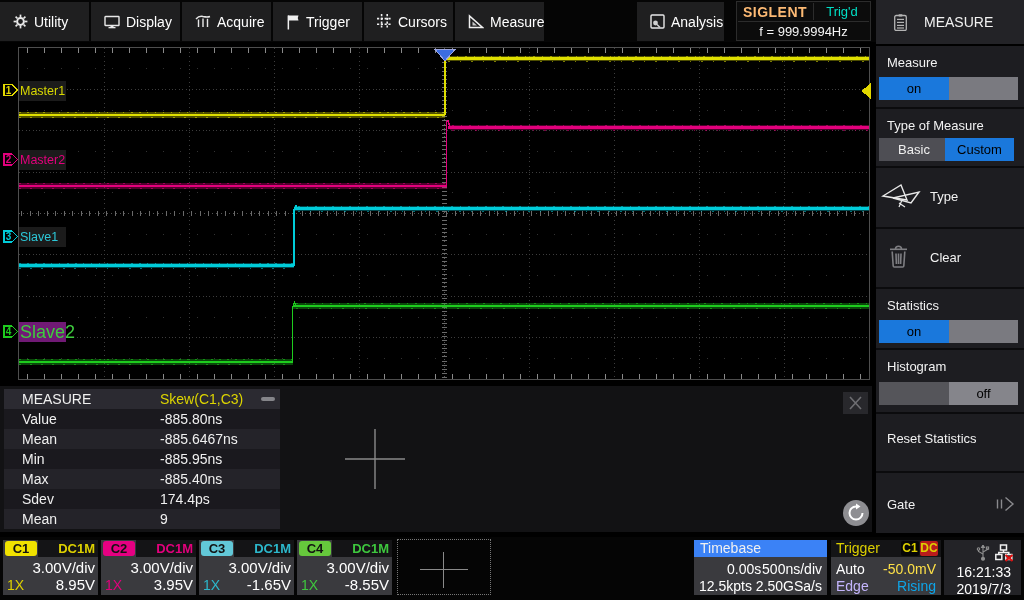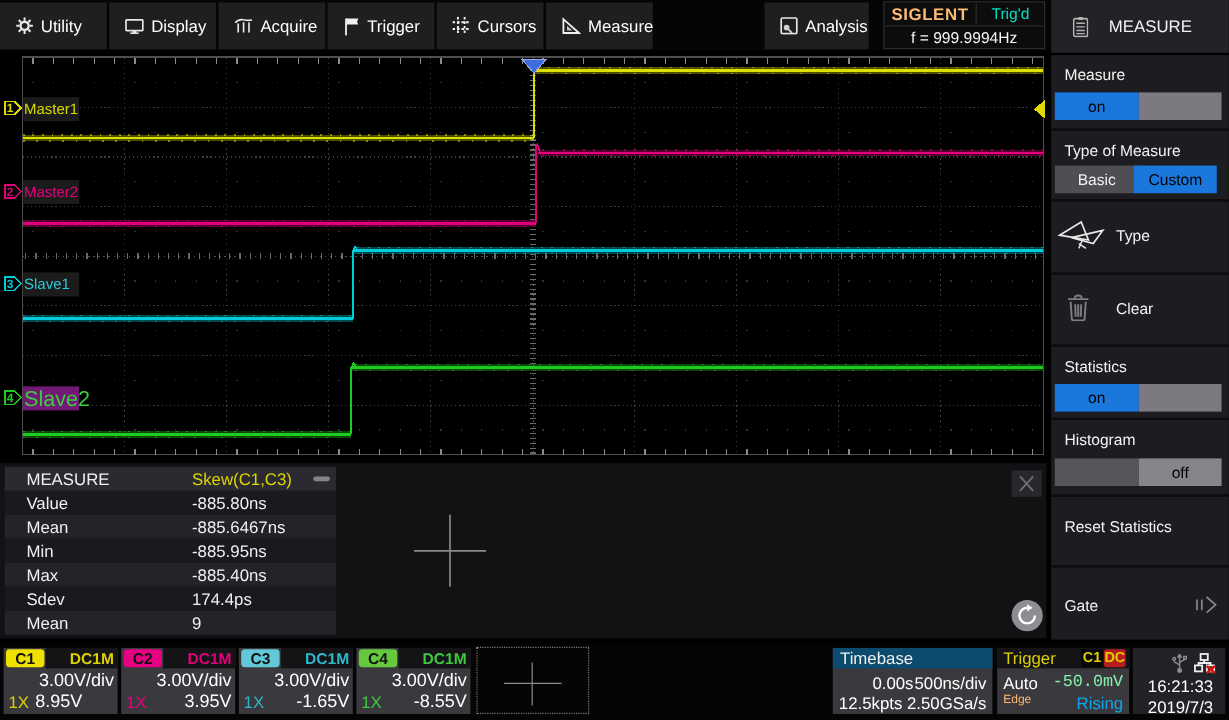--- a/index.html
+++ b/index.html
@@ -339,21 +339,21 @@
   </svg>
 </div>
 
 <div class="abs" style="left:0;top:537px;width:1024px;height:63px;background:#050505;">
 
   <div class="abs" style="left:3px;top:3px;width:95px;height:55px;background:#3a3a3e;">
     <div class="abs" style="left:35px;top:0px;width:60px;height:17px;background:#141416;color:#ddd000;font-size:13px;font-weight:bold;text-align:right;line-height:17px;padding-right:3px;">DC1M</div>
     <div class="abs" style="left:2px;top:1px;width:32px;height:15px;background:#f0e200;border-radius:3px;color:#111;font-size:13px;font-weight:bold;text-align:center;line-height:15px;">C1</div>
     <div class="abs" style="left:0;top:19px;width:92px;color:#fff;font-size:15px;text-align:right;">3.00V/div</div>
     <div class="abs" style="left:4px;top:37px;color:#ddd000;font-size:14px;">1X</div>
-    <div class="abs" style="left:0;top:36px;width:92px;color:#fff;font-size:15px;text-align:center;">8.95V</div>
+    <div class="abs" style="left:0;top:36px;width:92px;color:#fff;font-size:15px;text-align:right;">8.95V</div>
   </div>
 
   <div class="abs" style="left:101px;top:3px;width:95px;height:55px;background:#3a3a3e;">
     <div class="abs" style="left:35px;top:0px;width:60px;height:17px;background:#141416;color:#e2007c;font-size:13px;font-weight:bold;text-align:right;line-height:17px;padding-right:3px;">DC1M</div>
     <div class="abs" style="left:2px;top:1px;width:32px;height:15px;background:#e60082;border-radius:3px;color:#111;font-size:13px;font-weight:bold;text-align:center;line-height:15px;">C2</div>
     <div class="abs" style="left:0;top:19px;width:92px;color:#fff;font-size:15px;text-align:right;">3.00V/div</div>
     <div class="abs" style="left:4px;top:37px;color:#e2007c;font-size:14px;">1X</div>
     <div class="abs" style="left:0;top:36px;width:92px;color:#fff;font-size:15px;text-align:right;">3.95V</div>
   </div>
 
@@ -374,34 +374,34 @@
   </div>
 
   <div class="abs" style="left:397px;top:2px;width:94px;height:56px;border:1px dotted #777;">
     <svg width="94" height="56">
         <line x1="22" y1="29.5" x2="70" y2="29.5" stroke="#8a8a8a" stroke-width="1"></line>
         <line x1="45.5" y1="12" x2="45.5" y2="48" stroke="#8a8a8a" stroke-width="1"></line>
       </svg>
   </div>
 
   <div class="abs" style="left:694px;top:3px;width:133px;height:55px;background:#3a3a3e;">
-    <div class="abs" style="left:0;top:0;width:133px;height:17px;background:#0c4a6e;color:#f0f0f0;font-size:14px;line-height:17px;padding-left:6px;">Timebase</div>
+    <div class="abs" style="left:0;top:0;width:133px;height:17px;background:#3b82f6;color:#f0f0f0;font-size:14px;line-height:17px;padding-left:6px;">Timebase</div>
     <div class="abs" style="left:5px;top:21px;color:#fff;font-size:14px;margin-left:28px;">0.00s</div>
     <div class="abs" style="left:0;top:21px;width:128px;color:#fff;font-size:14px;text-align:right;">500ns/div</div>
     <div class="abs" style="left:5px;top:38px;color:#fff;font-size:14px;">12.5kpts</div>
     <div class="abs" style="left:0;top:38px;width:128px;color:#fff;font-size:14px;text-align:right;">2.50GSa/s</div>
   </div>
 
   <div class="abs" style="left:831px;top:3px;width:110px;height:55px;background:#3a3a3e;">
     <div class="abs" style="left:0;top:0;width:110px;height:17px;background:#141416;color:#ddd000;font-size:14px;line-height:17px;padding-left:5px;">Trigger</div>
     <div class="abs" style="left:70px;top:1px;width:18px;height:15px;background:#060606;color:#ddd000;font-size:12px;font-weight:bold;text-align:center;line-height:15px;border-radius:2px;">C1</div>
     <div class="abs" style="left:89px;top:1px;width:18px;height:15px;background:#b91c1c;color:#ddd000;font-size:12px;font-weight:bold;text-align:center;line-height:15px;border-radius:2px;">DC</div>
     <div class="abs" style="left:5px;top:21px;color:#ffffff;font-size:14px;">Auto</div>
-    <div class="abs" style="left:0;top:21px;width:105px;color:#86efac;font-size:14px;text-align:right;font-family:Liberation Mono, monospace;">-50.0mV</div>
-    <div class="abs" style="left:5px;top:38px;color:#fdba74;font-size:10px;">Edge</div>
+    <div class="abs" style="left:0;top:21px;width:105px;color:#fde047;font-size:14px;text-align:right;">-50.0mV</div>
+    <div class="abs" style="left:5px;top:38px;color:#c4b5fd;font-size:14px;">Edge</div>
     <div class="abs" style="left:0;top:38px;width:105px;color:#0ea5e9;font-size:14px;text-align:right;">Rising</div>
   </div>
 
   <div class="abs" style="left:944px;top:3px;width:77px;height:55px;background:#232327;">
     <svg class="abs" style="left:32px;top:5px;" width="14" height="16" viewBox="0 0 14 16">
       <g stroke="#8e8e8e" fill="#8e8e8e" stroke-width="1.1">
         <line x1="7" y1="2.5" x2="7" y2="13"></line>
         <path d="M7,9 L2.5,6.5 L2.5,5" fill="none"></path>
         <path d="M7,7 L11.5,4.5 L11.5,3.5" fill="none"></path>
         <polygon points="7,0 5.6,2.5 8.4,2.5"></polygon>

